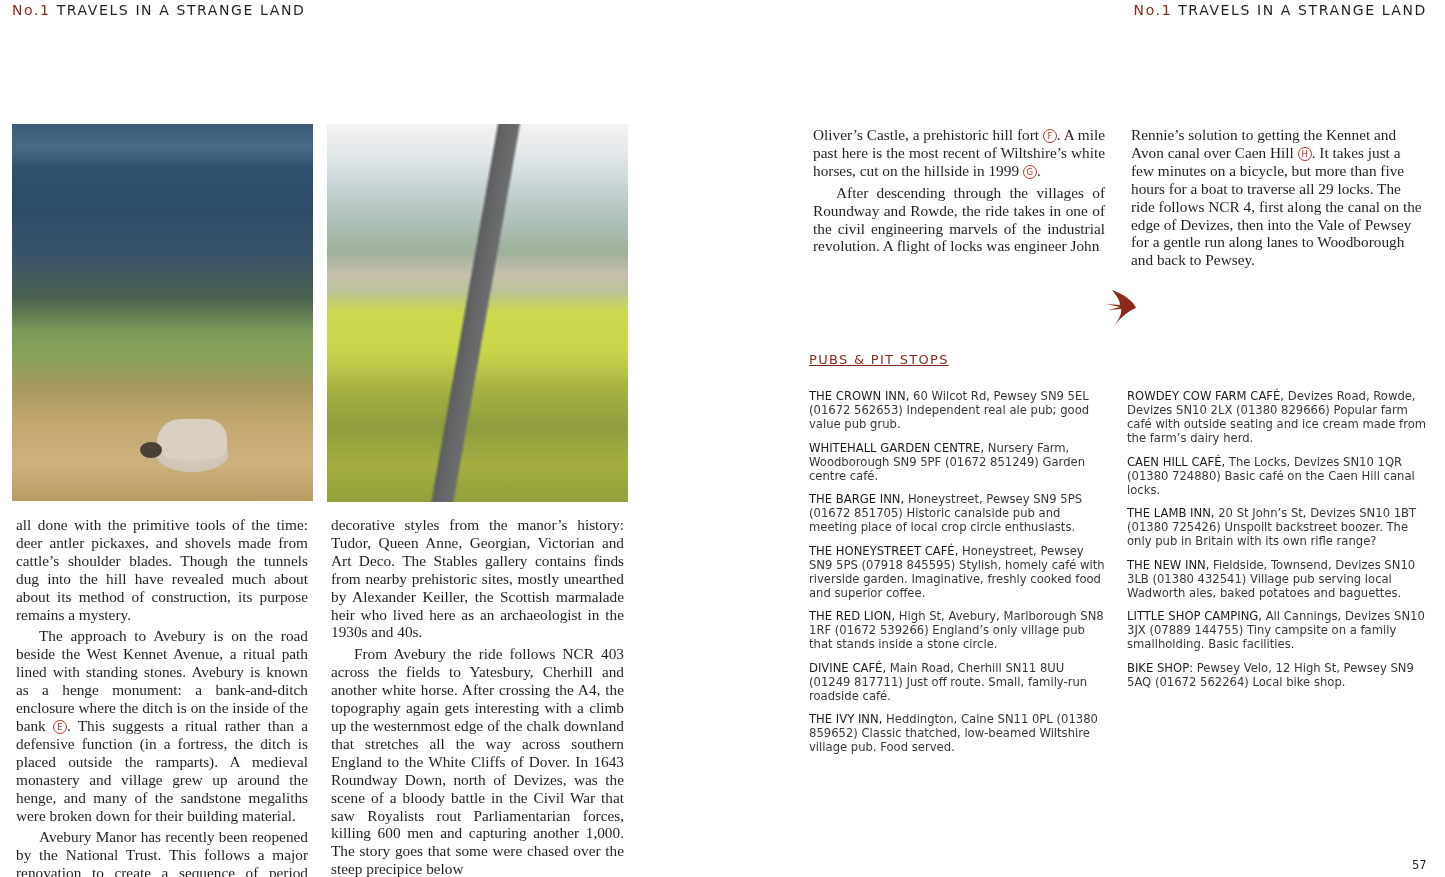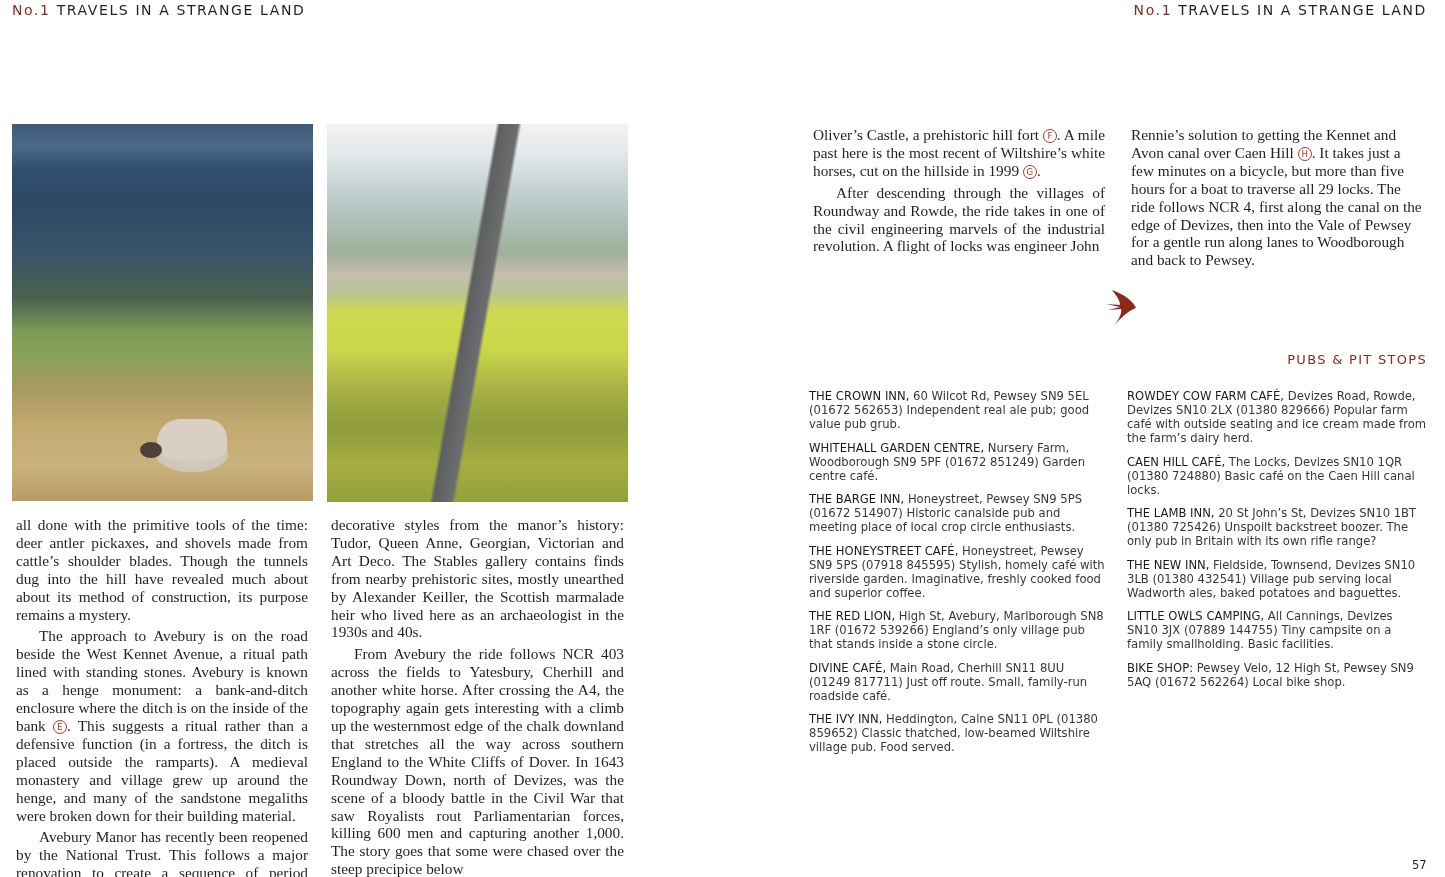--- a/index.html
+++ b/index.html
@@ -23,21 +23,21 @@
   .sheep-head { position:absolute; left:128px; top:318px; width:22px; height:16px; background:#4a4138; border-radius:50%; }
   .col { position:absolute; font-family:"Liberation Serif", "DejaVu Serif", serif; font-size:15.3px; line-height:17.9px; text-align:justify; color:#231f20; }
   .col p { margin:4px; }
   .col p.indent { text-indent:23px; }
   .c1 { left:12px; top:512px; width:300px; }
   .c2 { left:327px; top:512px; width:301px; }
   .c3 { left:809px; top:122px; width:300px; }
   .c4 { left:1127px; top:122px; width:300px; text-align:left; }
   .marker { display:inline-block; width:12px; height:12px; line-height:12px; border:1px solid #b23a22; border-radius:50%; color:#b23a22; font-family:"DejaVu Sans", sans-serif; font-size:8.5px; text-align:center; text-indent:0; vertical-align:1px; }
   .swift { position:absolute; left:1104px; top:288px; width:36px; height:40px; }
-  .section-title { position:absolute; left:809px; width:618px; top:352px; text-align:right; font-family:"DejaVu Sans", sans-serif; font-size:13px; letter-spacing:1.3px; color:#8b2a1a; }
+  .section-title { position:absolute; left:809px; width:618px; top:352px; text-align:left; font-family:"DejaVu Sans", sans-serif; font-size:13px; letter-spacing:1.3px; color:#8b2a1a;text-decoration:underline; }
   .listings { position:absolute; top:389px; font-family:"DejaVu Sans", sans-serif; font-size:11.6px; line-height:14px; color:#3a3637; }
   .listings.l1 { left:809px; width:300px; }
   .listings.l2 { left:1127px; width:300px; }
   .entry { margin:0 0 9.5px 0; }
   .entry .name { color:#1e1a1b; }
   .pagenum { position:absolute; top:858px; font-family:"DejaVu Sans", sans-serif; font-size:11.5px; color:#231f20; }
   .pagenum.left { left:12px;margin-top:35px; }
   .pagenum.right { left:1412px; }
 </style>
 </head>
@@ -80,30 +80,30 @@
 
 <svg class="swift" viewBox="0 0 36 40">
   <path d="M8 2 C20 6 30 14 32 20 C26 22 18 28 10 38 C16 30 18 24 17 21 L4 22 L16 19 L2 16 L16 17 C16 12 12 7 8 2 Z" fill="#8b2a1a"></path>
 </svg>
 
 <div class="section-title">PUBS &amp; PIT STOPS</div>
 
 <div class="listings l1">
   <div class="entry"><span class="name">THE CROWN INN,</span><span> 60 Wilcot Rd, Pewsey SN9 5EL (01672 562653) Independent real ale pub; good value pub grub.</span></div>
   <div class="entry"><span class="name">WHITEHALL GARDEN CENTRE,</span><span> Nursery Farm, Woodborough SN9 5PF (01672 851249) Garden centre café.</span></div>
-  <div class="entry"><span class="name">THE BARGE INN,</span><span> Honeystreet, Pewsey SN9 5PS (01672 514907) Historic canalside pub and meeting place of local crop circle enthusiasts.</span></div>
+  <div class="entry"><span class="name">THE BARGE INN,</span><span> Honeystreet, Pewsey SN9 5PS (01672 851705) Historic canalside pub and meeting place of local crop circle enthusiasts.</span></div>
   <div class="entry"><span class="name">THE HONEYSTREET CAFÉ,</span><span> Honeystreet, Pewsey SN9 5PS (07918 845595) Stylish, homely café with riverside garden. Imaginative, freshly cooked food and superior coffee.</span></div>
   <div class="entry"><span class="name">THE RED LION,</span><span> High St, Avebury, Marlborough SN8 1RF (01672 539266) England’s only village pub that stands inside a stone circle.</span></div>
   <div class="entry"><span class="name">DIVINE CAFÉ,</span><span> Main Road, Cherhill SN11 8UU (01249 817711) Just off route. Small, family-run roadside café.</span></div>
   <div class="entry"><span class="name">THE IVY INN,</span><span> Heddington, Calne SN11 0PL (01380 859652) Classic thatched, low-beamed Wiltshire village pub. Food served.</span></div>
 </div>
 
 <div class="listings l2">
   <div class="entry"><span class="name">ROWDEY COW FARM CAFÉ,</span><span> Devizes Road, Rowde, Devizes SN10 2LX (01380 829666) Popular farm café with outside seating and ice cream made from the farm’s dairy herd.</span></div>
   <div class="entry"><span class="name">CAEN HILL CAFÉ,</span><span> The Locks, Devizes SN10 1QR (01380 724880) Basic café on the Caen Hill canal locks.</span></div>
   <div class="entry"><span class="name">THE LAMB INN,</span><span> 20 St John’s St, Devizes SN10 1BT (01380 725426) Unspoilt backstreet boozer. The only pub in Britain with its own rifle range?</span></div>
   <div class="entry"><span class="name">THE NEW INN,</span><span> Fieldside, Townsend, Devizes SN10 3LB (01380 432541) Village pub serving local Wadworth ales, baked potatoes and baguettes.</span></div>
-  <div class="entry"><span class="name">LITTLE OWLS CAMPING,</span><span> All Cannings, Devizes SN10 3JX (07889 144755) Tiny campsite on a family smallholding. Basic facilities.</span></div>
+  <div class="entry"><span class="name">LITTLE SHOP CAMPING,</span><span> All Cannings, Devizes SN10 3JX (07889 144755) Tiny campsite on a family smallholding. Basic facilities.</span></div>
   <div class="entry"><span class="name">BIKE SHOP:</span><span> Pewsey Velo, 12 High St, Pewsey SN9 5AQ (01672 562264) Local bike shop.</span></div>
 </div>
 
 <div class="pagenum left">56</div>
 <div class="pagenum right">57</div>
 
 </body></html>

